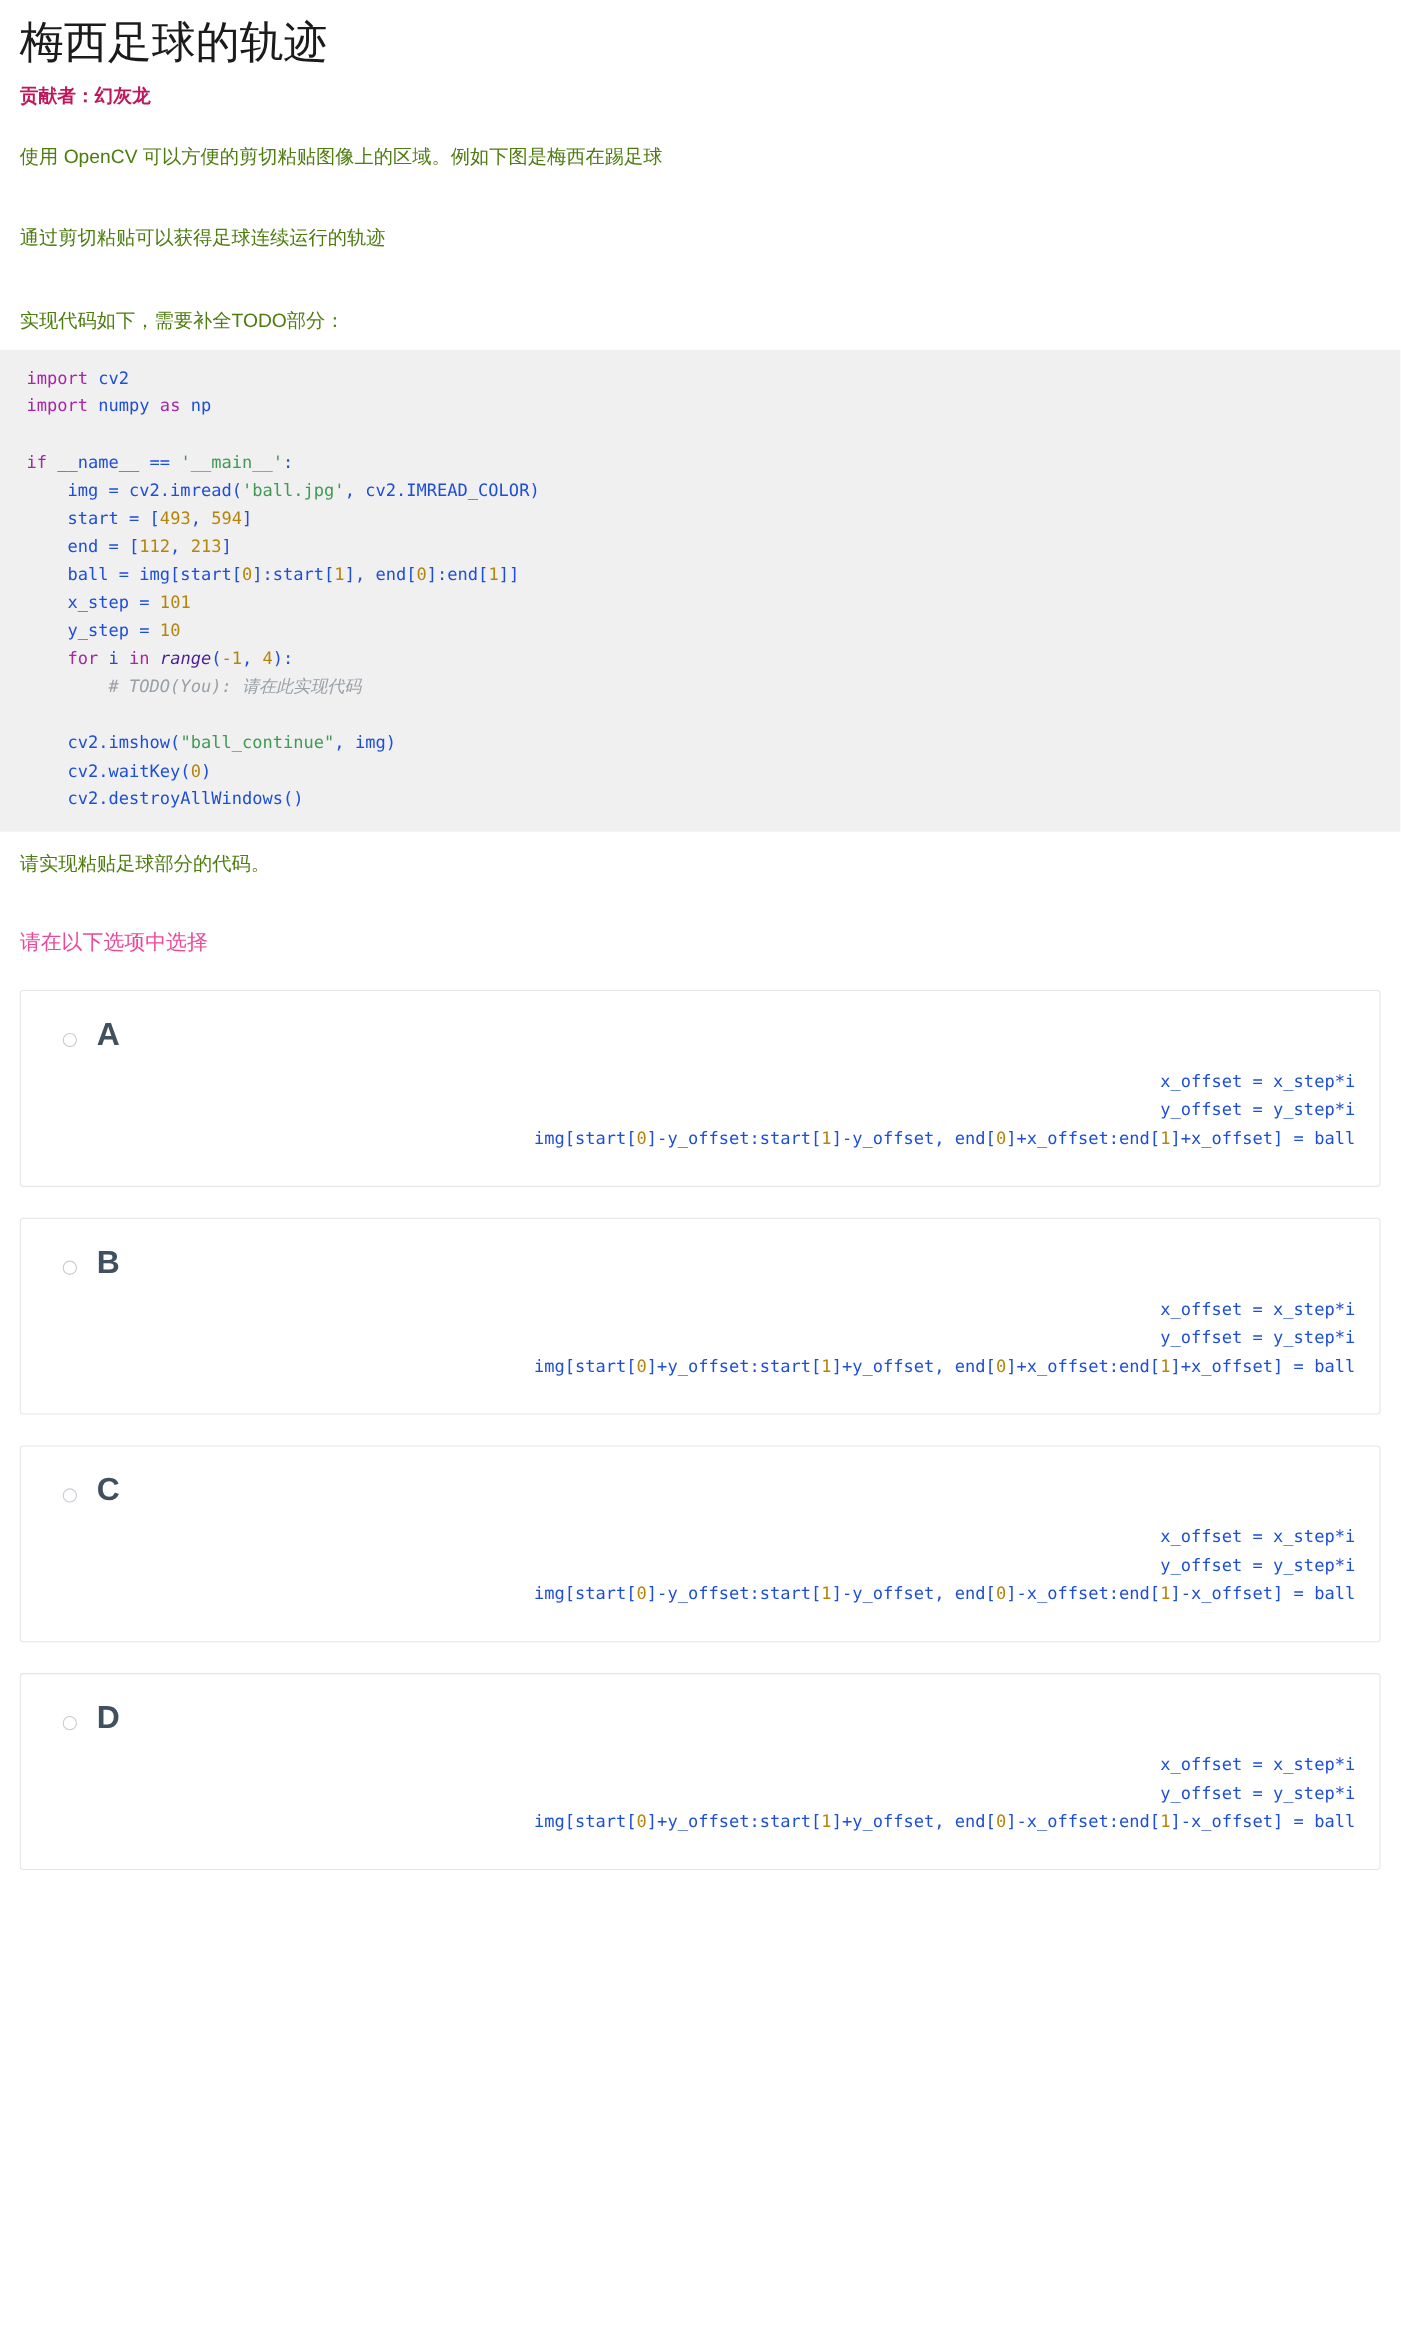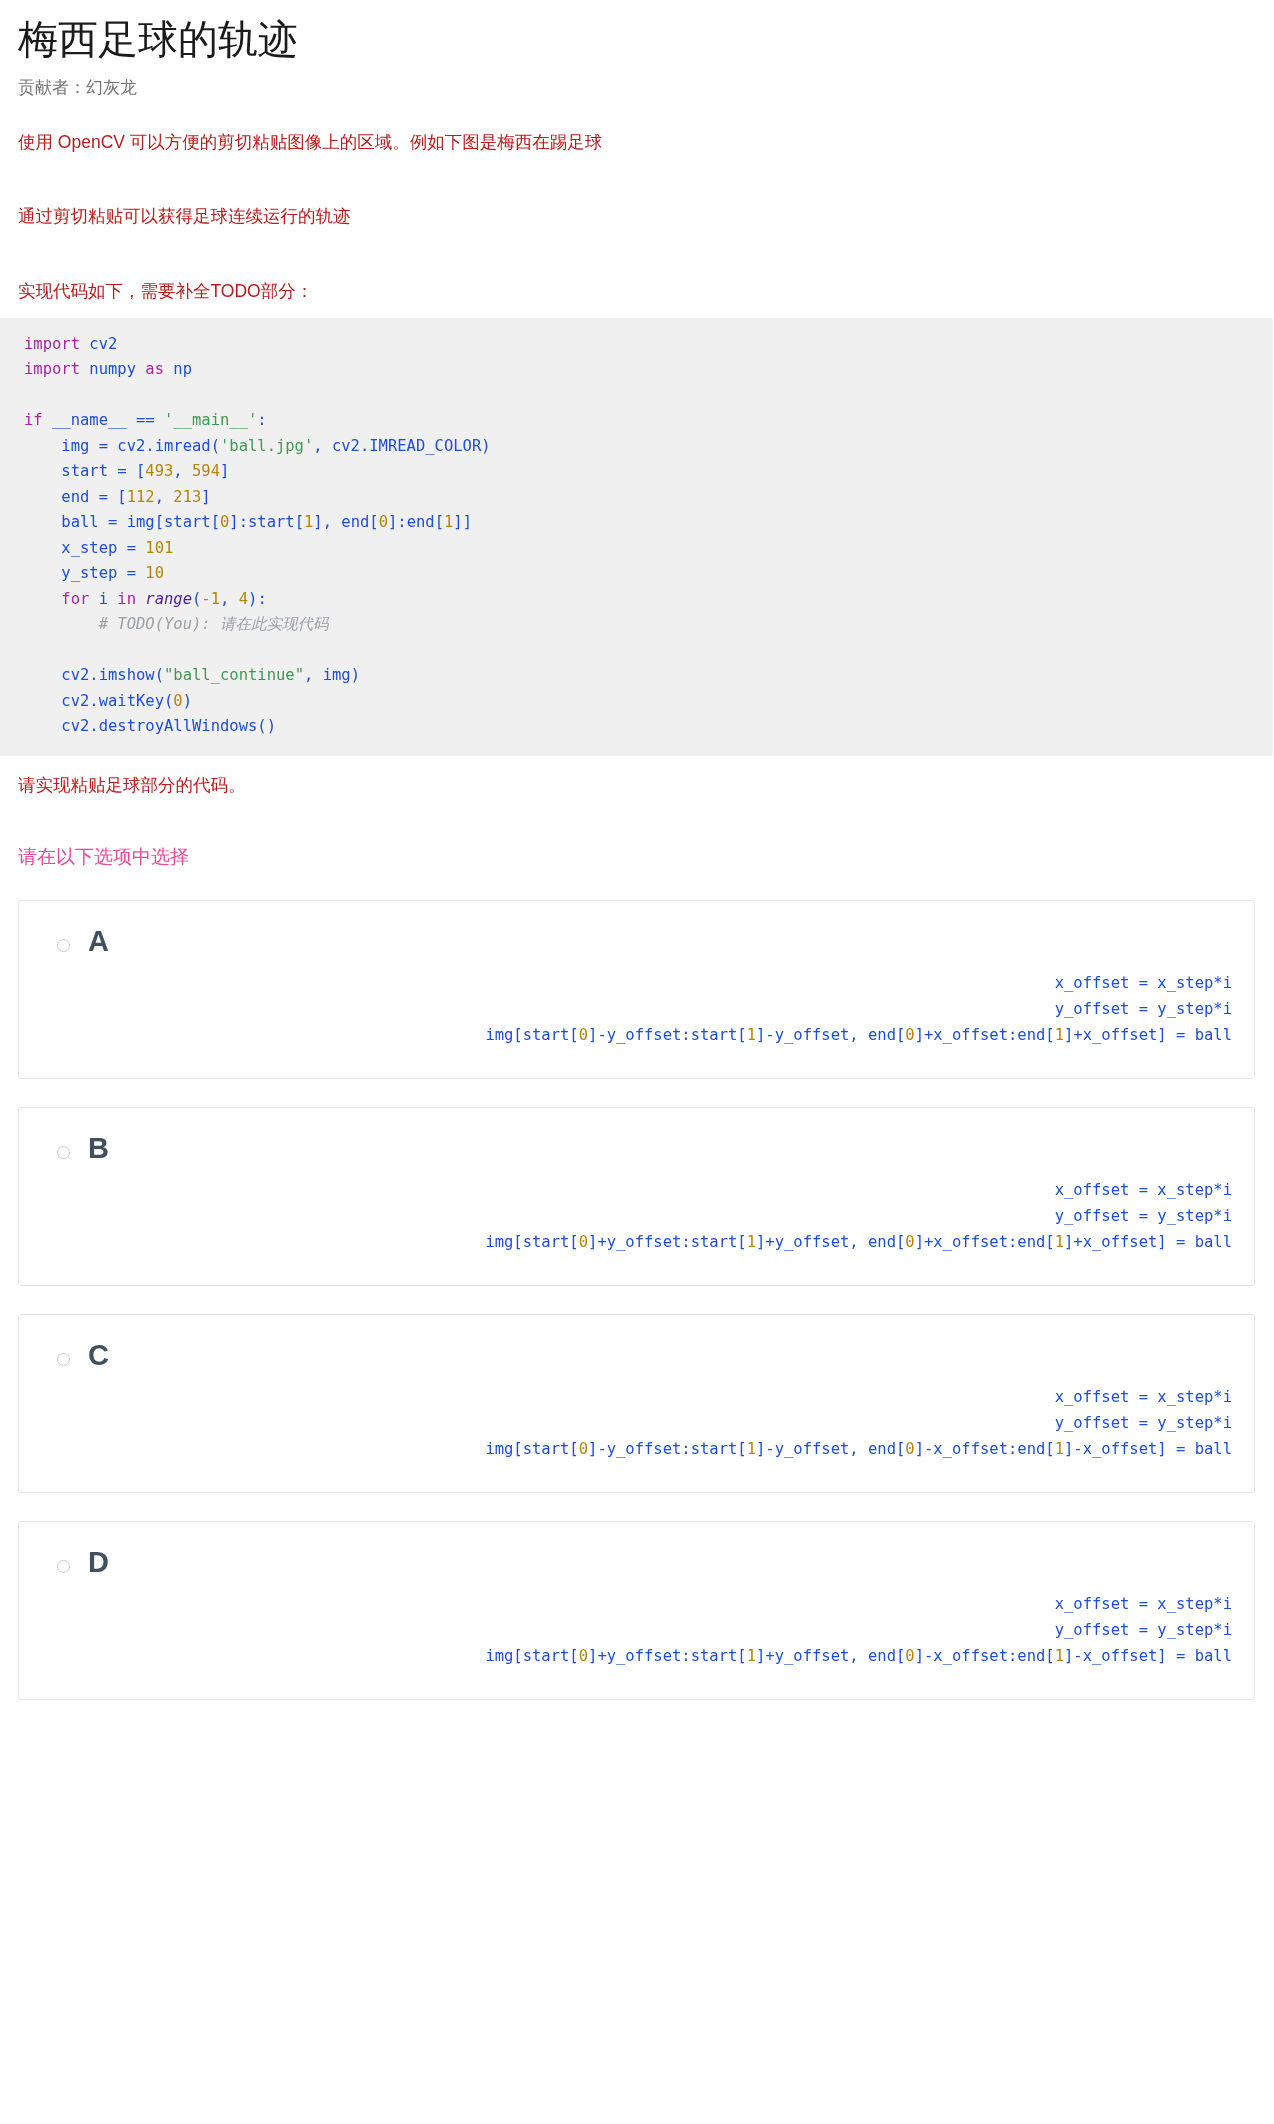--- a/index.html
+++ b/index.html
@@ -28,30 +28,30 @@
   .title {
     font-size: 40px;
     font-weight: 400;
     line-height: 1.25;
     margin: 0 0 0 0;
     color: #1b1b1b;
     letter-spacing: 0px;
   }
   .contributor {
     font-size: 17px;
-    color: #737373;
+    color: #be185d;
     margin: 12px 0 0 0;
-    font-weight: 400;
+    font-weight: 700;
   }
 
   
   .para {
     font-size: 17.5px;
     line-height: 1.5;
-    color: #b91c1c;
+    color: #4d7c0f;
     margin: 30px 0 0 0;
   }
   .para.tight { margin-top: 48px; }
 
   
   .codeblock {
     background: #f0f0f0;
     margin: 14px 0 0 0;
     padding: 14px 0 16px 0;
     width: 100%;

